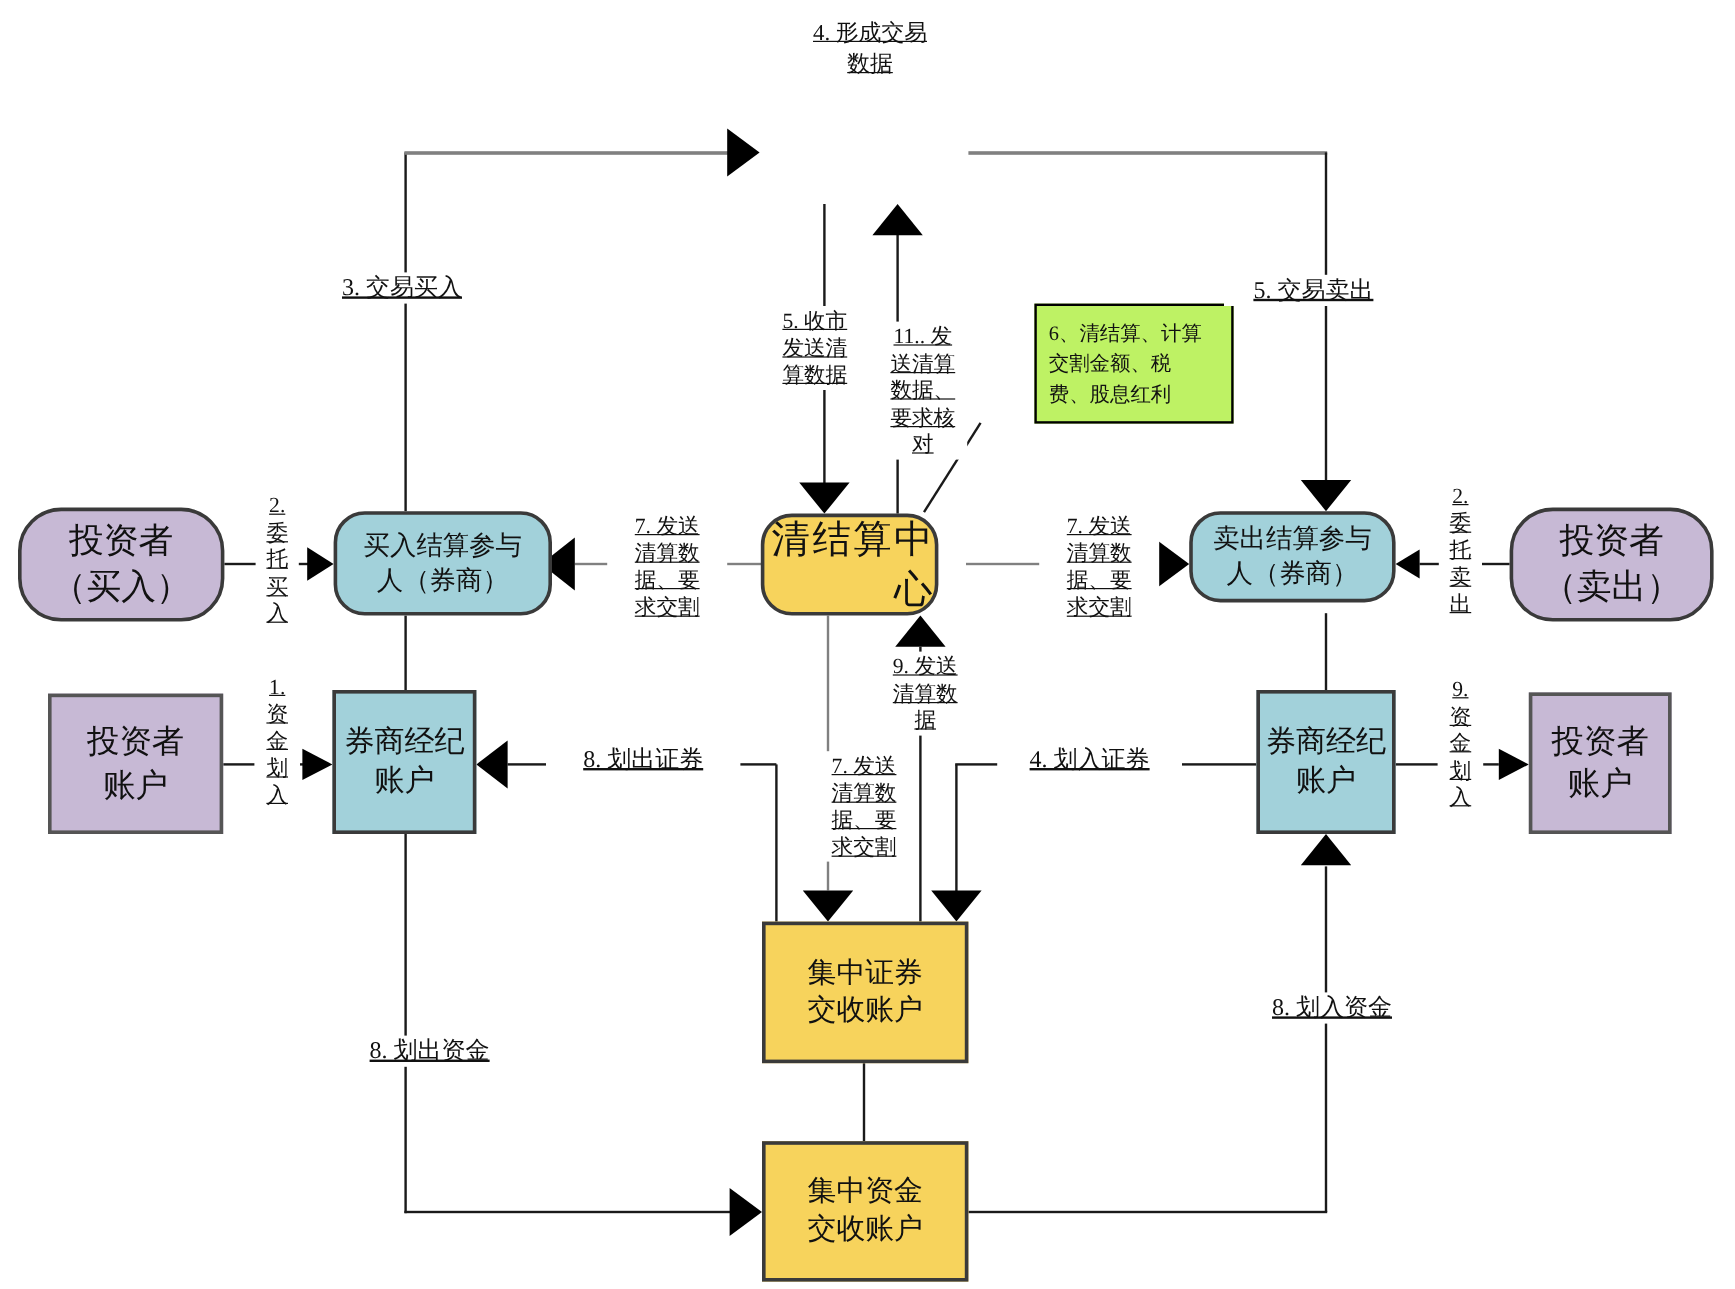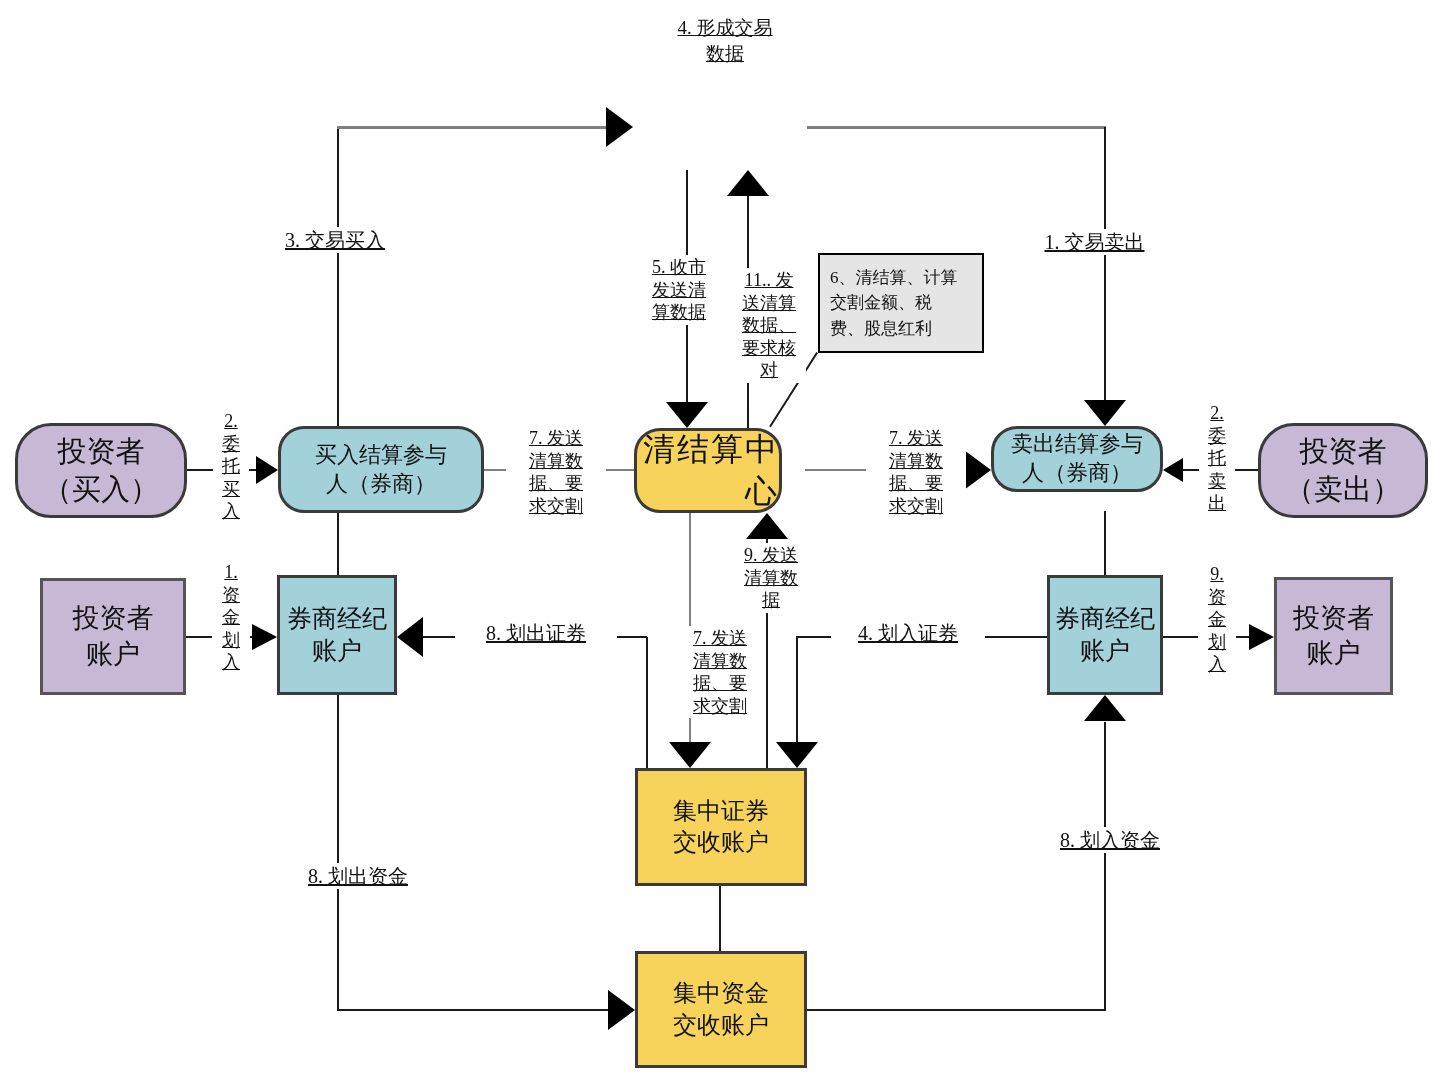--- a/index.html
+++ b/index.html
@@ -12,21 +12,21 @@
     position:absolute;display:flex;align-items:center;justify-content:center;
     text-align:center;white-space:pre-line;box-sizing:border-box;
     border:3px solid #3a3a3a;z-index:4;line-height:1.3;
   }
   .round-lg{border-radius:36px;}
   .round-md{border-radius:26px;}
   .fill-peach{background:#F5C291;}
   .fill-purple{background:#C7B9D5;}
   .fill-teal{background:#A2D1DA;}
   .fill-yellow{background:#F7D35C;}
-  .fill-white{background:#e5e5e5;border:2px solid #000;}
+  .fill-white{background:#bef264;border:2px solid #000;margin-left:44px;}
   .ln{position:absolute;background:#1a1a1a;z-index:1;}
   .ln.gray{background:#808080;}
   .arr{position:absolute;width:0;height:0;z-index:3;}
   
   .arr-r-lg{border-top:20px solid transparent;border-bottom:20px solid transparent;border-left:27px solid #000;}
   .arr-r-md{border-top:13px solid transparent;border-bottom:13px solid transparent;border-left:25px solid #000;}
   .arr-r-sm{border-top:14px solid transparent;border-bottom:14px solid transparent;border-left:22px solid #000;}
   
   .arr-l-lg{border-top:22px solid transparent;border-bottom:22px solid transparent;border-right:28px solid #000;}
   .arr-l-md{border-top:20px solid transparent;border-bottom:20px solid transparent;border-right:26px solid #000;}
@@ -105,26 +105,26 @@
   <div class="arr arr-u-lg" style="left:1084px;top:695px;"></div>
 
   <div class="ln" style="left:719px;top:886px;width:2px;height:65px;"></div>
 
   <div class="ln diag" style="left:818px;top:353px;width:88px;height:2px;transform:rotate(122.4deg);"></div>
 
 
   <div class="node round-lg fill-purple" style="left:15px;top:423px;width:172px;height:95px;font-size:29px;">投资者
 （买入）</div>
 
-  <div class="node round-md fill-teal" style="left:278px;top:426px;width:206px;height:87px;font-size:22px;">买入结算参与
+  <div class="node round-md fill-teal" style="left:278px;top:426px;width:182px;height:87px;font-size:22px;">买入结算参与
 人（券商）</div>
 
   <div class="node round-md fill-yellow" style="left:634px;top:428px;width:148px;height:85px;font-size:32px;letter-spacing:2px;text-align:right;">清结算中心</div>
 
-  <div class="node round-md fill-teal" style="left:991px;top:426px;width:172px;height:66px;font-size:22px;">卖出结算参与
+  <div class="node round-md fill-teal" style="left:991px;top:426px;width:172px;height:76px;font-size:22px;">卖出结算参与
 人（券商）</div>
 
   <div class="node round-lg fill-purple" style="left:1258px;top:423px;width:170px;height:95px;font-size:29px;">投资者
 （卖出）</div>
 
   <div class="node fill-purple" style="left:40px;top:578px;width:146px;height:117px;font-size:27px;border-color:#555;">投资者
 账户</div>
 
   <div class="node fill-teal" style="left:277px;top:575px;width:120px;height:120px;font-size:25px;">券商经纪
 账户</div>
@@ -143,21 +143,21 @@
 
   <div class="node fill-white" style="left:818px;top:253px;width:166px;height:100px;font-size:17px;text-align:left;justify-content:flex-start;padding-left:10px;line-height:1.5;z-index:5;">6、清结算、计算
 交割金额、税
 费、股息红利</div>
 
   <div class="lbl" style="left:648px;top:14px;width:150px;font-size:19px;line-height:1.35;">4. 形成交易
 数据</div>
 
   <div class="lbl" style="left:258px;top:227px;width:150px;font-size:20px;">3. 交易买入</div>
 
-  <div class="lbl" style="left:1020px;top:229px;width:145px;font-size:20px;">1. 交易卖出</div>
+  <div class="lbl" style="left:1020px;top:229px;width:145px;font-size:20px;">5. 交易卖出</div>
 
   <div class="lbl lbl-v" style="left:641px;top:255px;width:72px;font-size:18px;">5. 收市
 发送清
 算数据</div>
 
   <div class="lbl lbl-v" style="left:732px;top:240px;width:70px;font-size:18px;margin-top:28px;">11.. 发
 送清算
 数据、
 要求核
 对</div>

